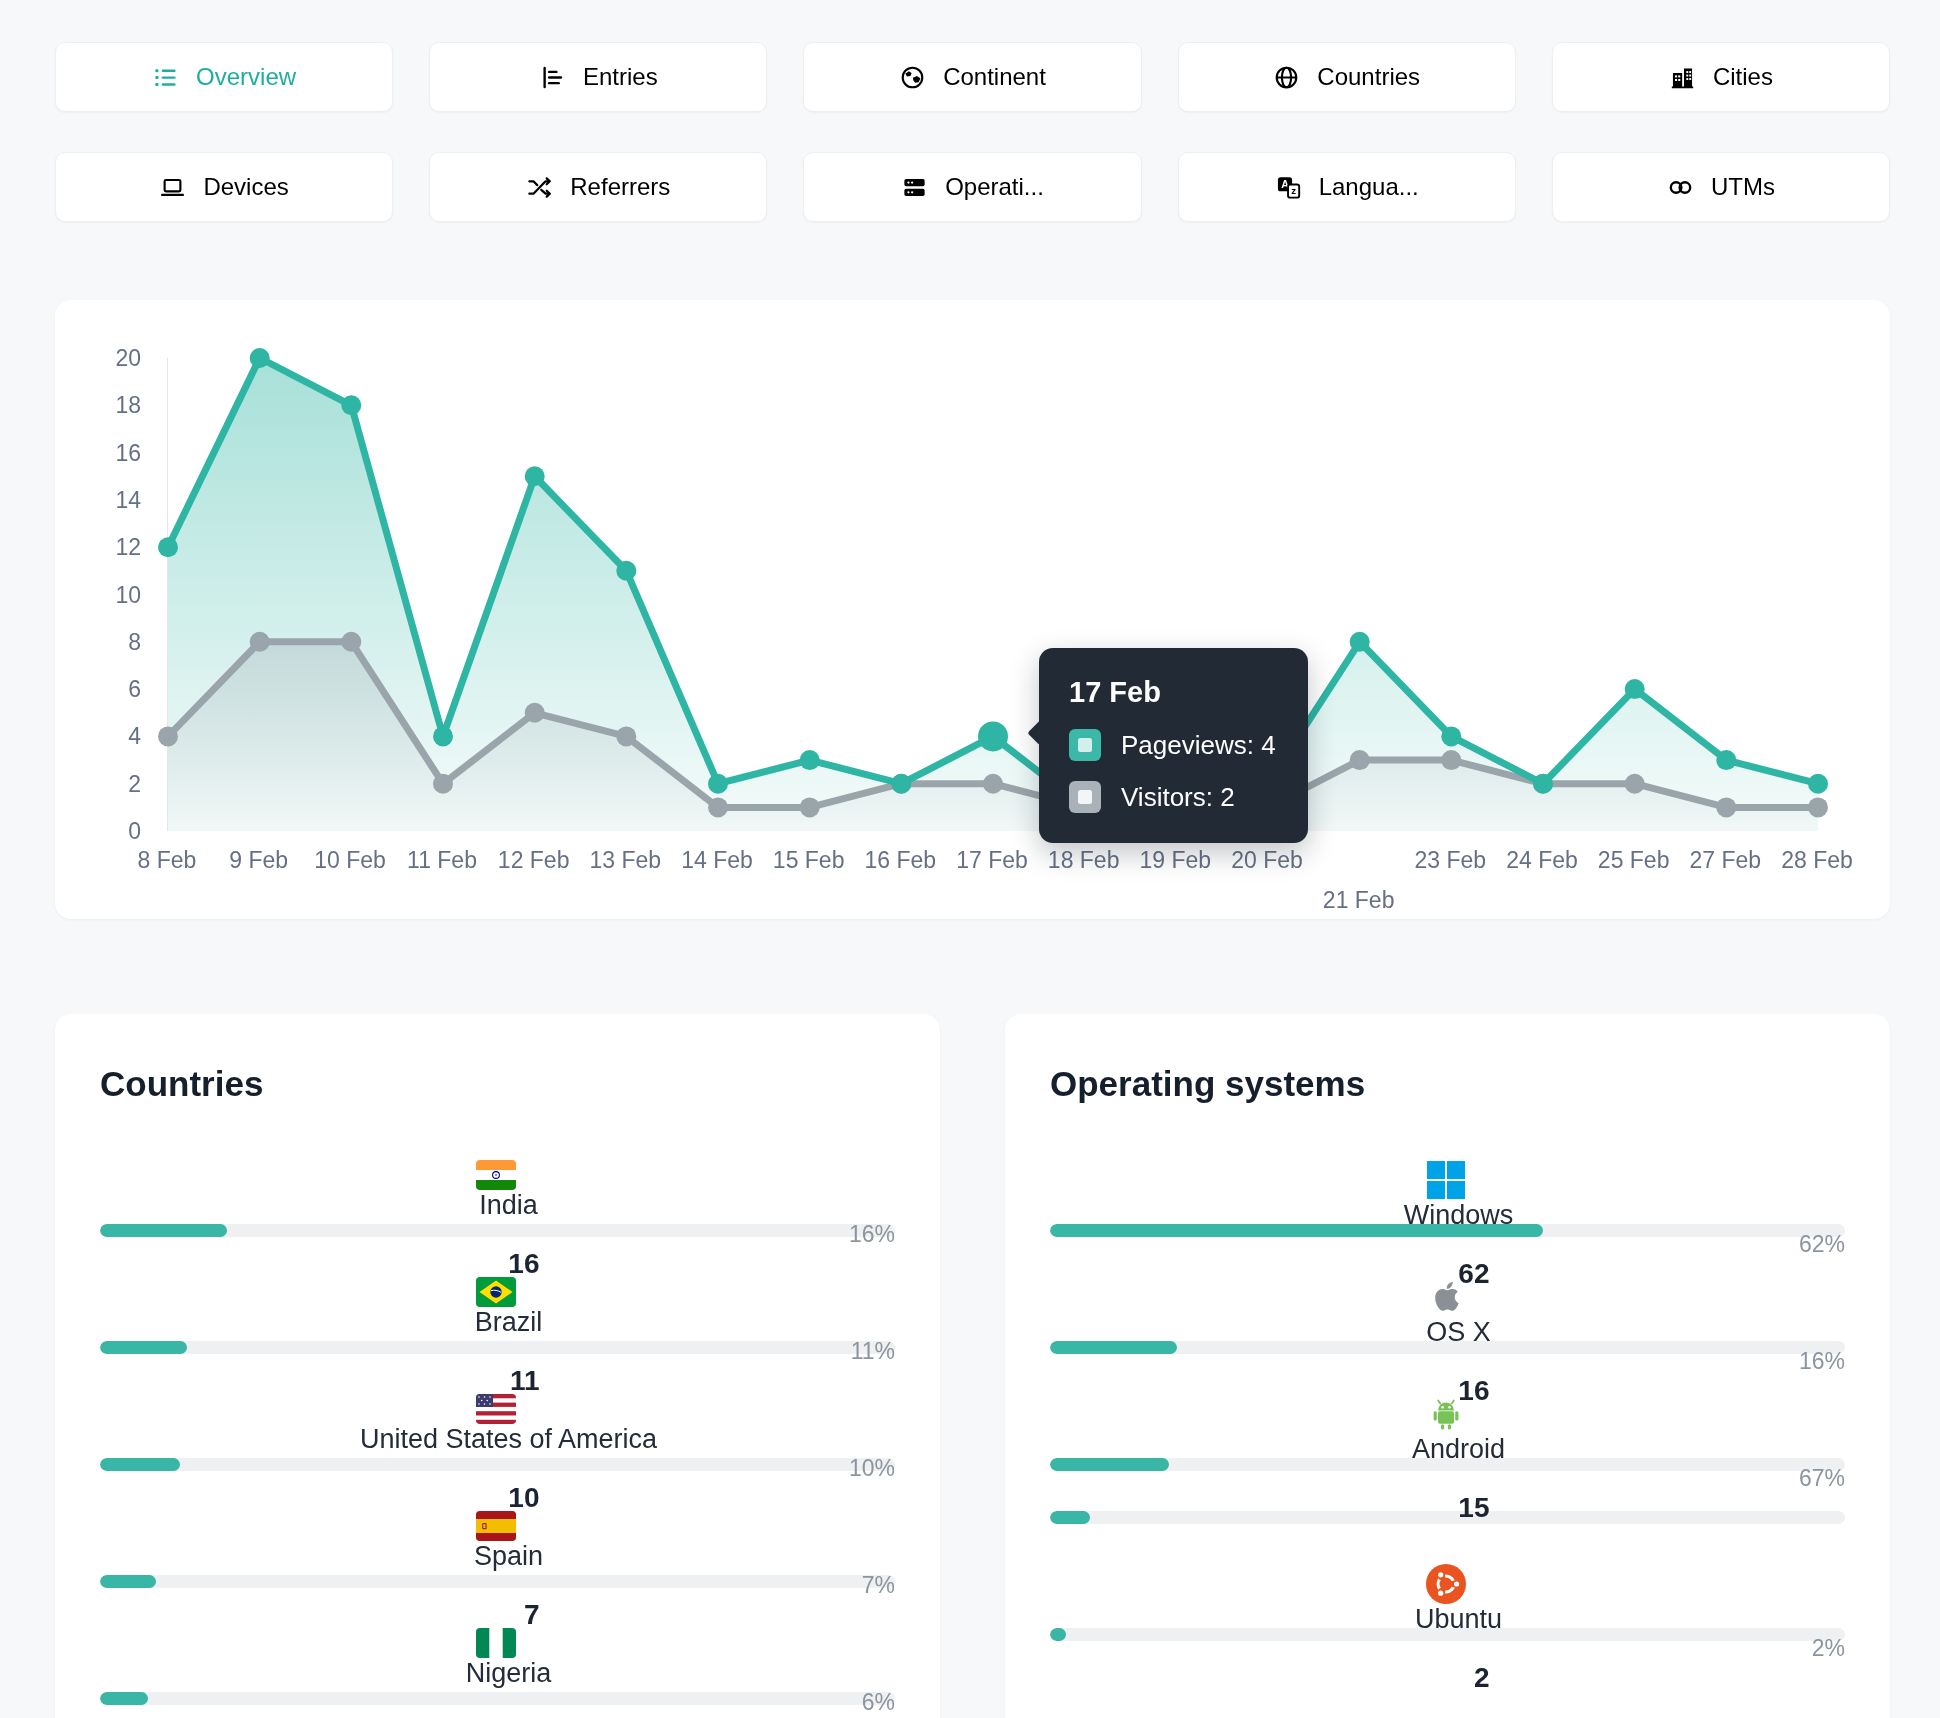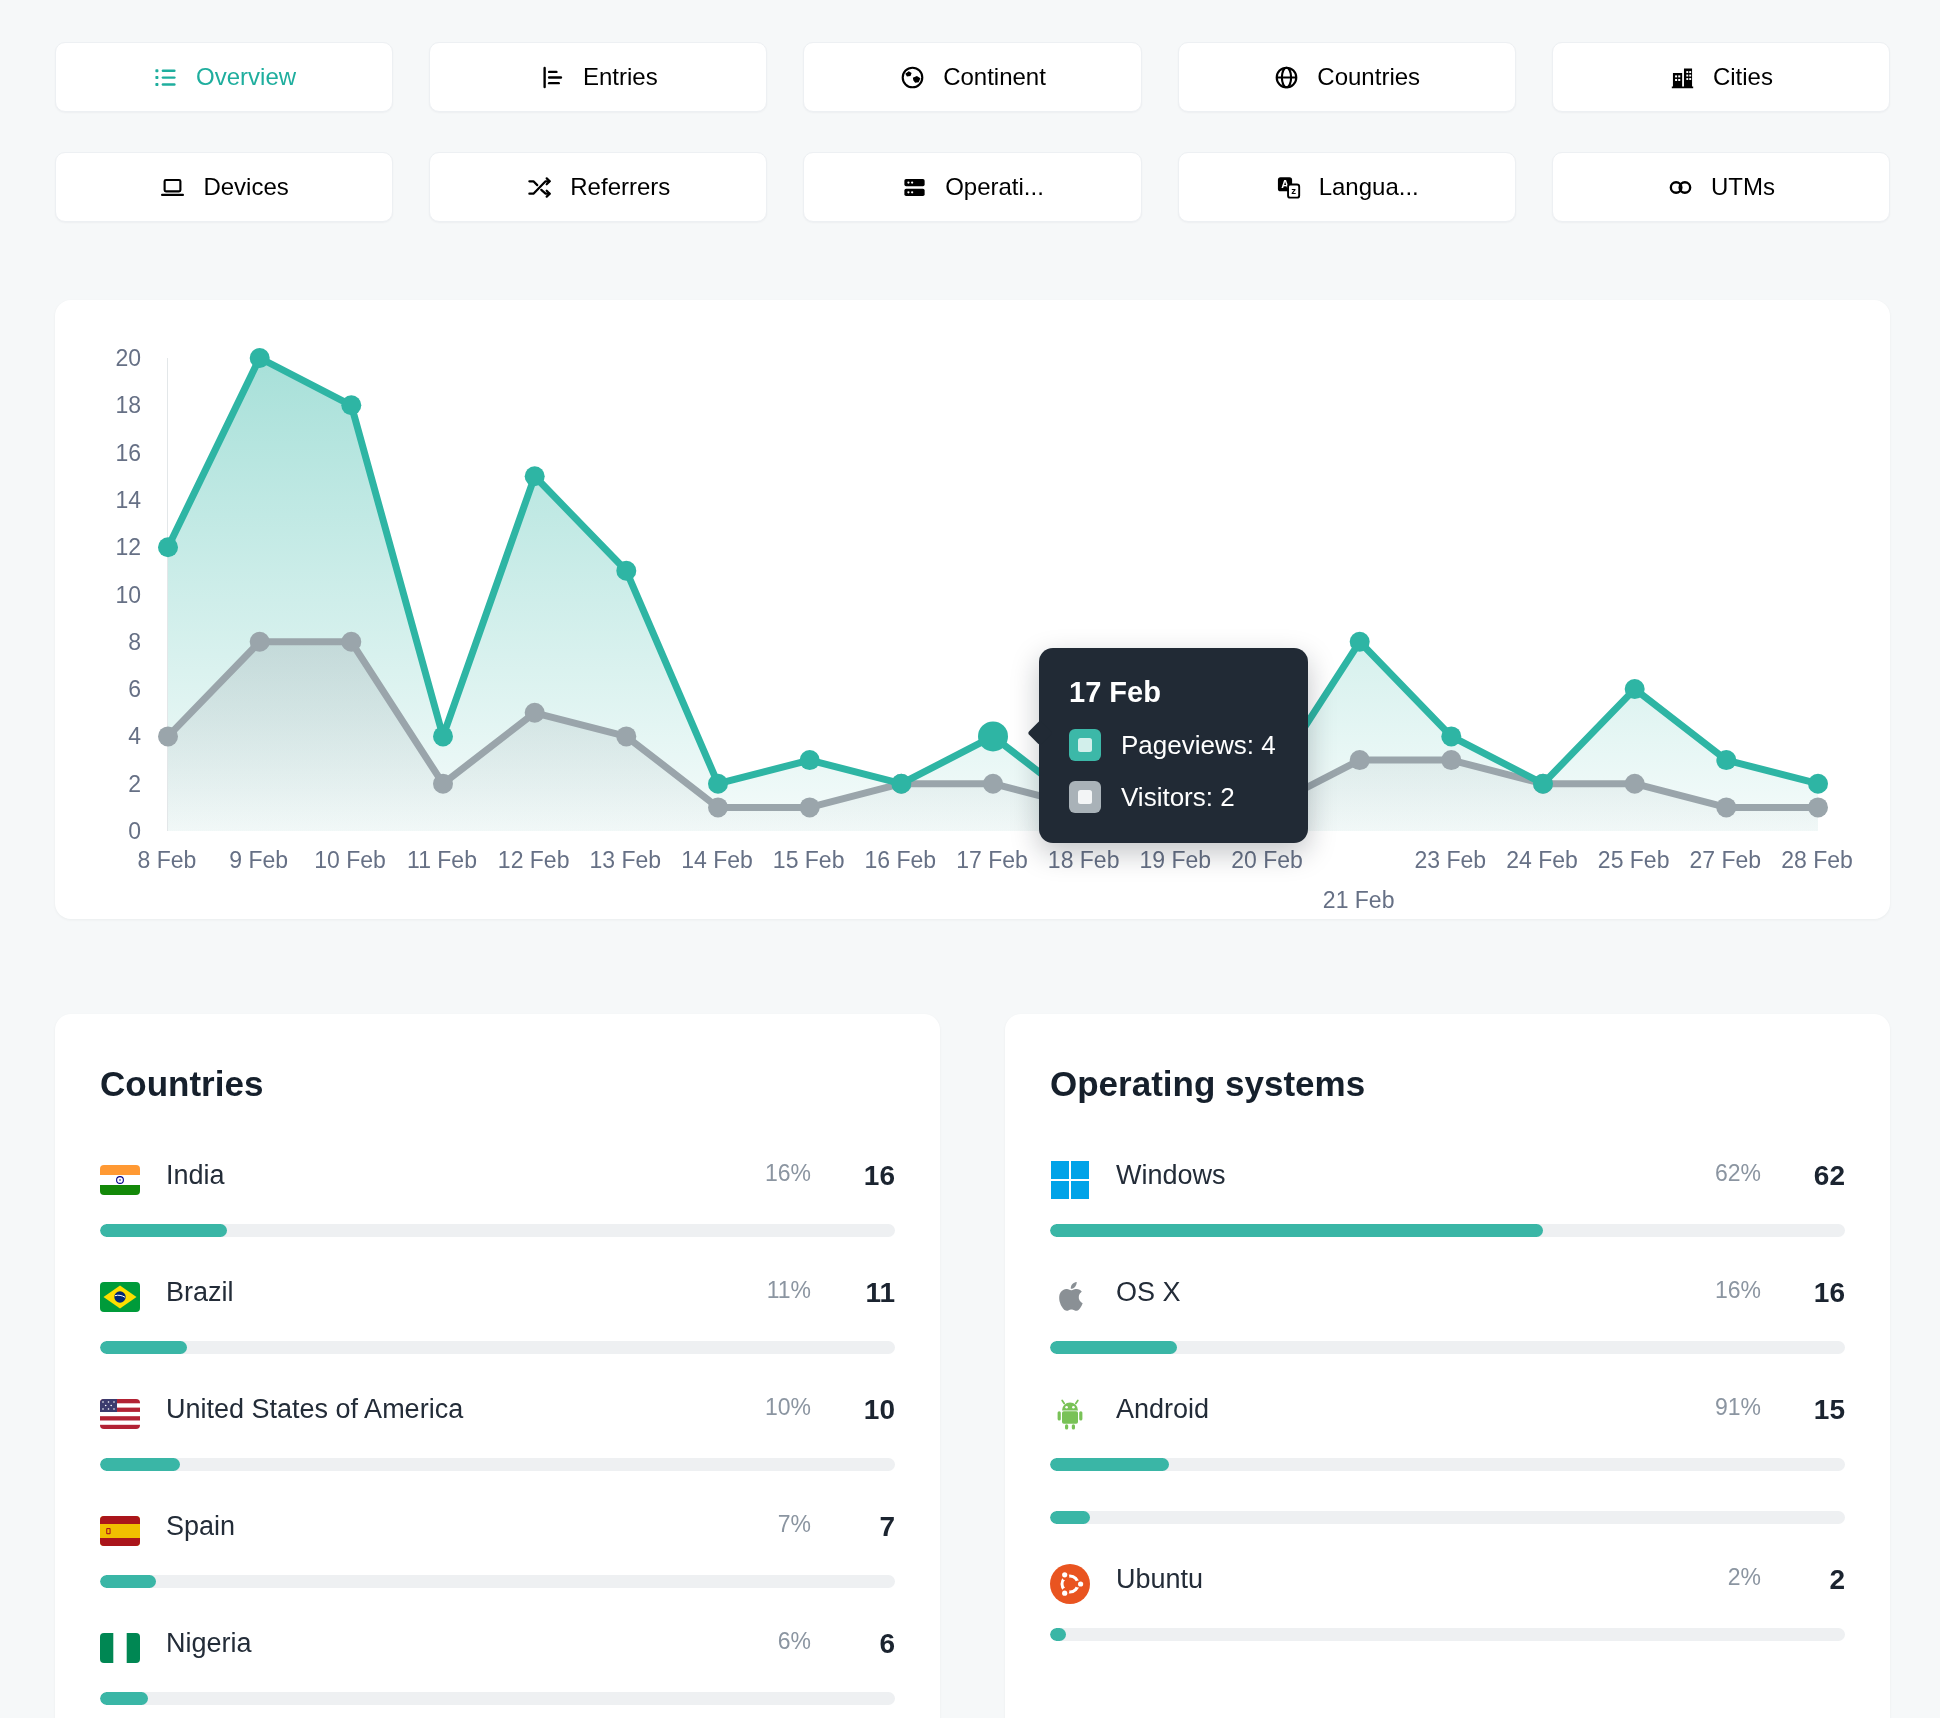--- a/index.html
+++ b/index.html
@@ -74,21 +74,21 @@
   }
 
   
   .panels { display:grid; grid-template-columns:1fr 1fr; gap:65px; margin-top:95px; }
   .panel {
     background:#fff; border-radius:16px; padding:50px 45px 10px;
     box-shadow:0 1px 3px rgba(20,30,40,.05);
   }
   .panel h2 { font-size:35px; line-height:40px; color:#16202c; margin:0 0 56px; font-weight:bold; }
   .stat-row { margin-bottom:40px; }
-  .stat-head { display:flex; height:40px; }
+  .stat-head { display:flex; align-items:center; height:40px;flex-direction:column; }
   .stat-icon { width:44px; flex:none; display:flex; align-items:center; }
   .stat-icon .flagwrap { width:40px; height:30px; border-radius:4px; overflow:hidden;
       box-shadow:inset 0 0 0 1px rgba(0,0,0,.05); display:flex; }
   .stat-icon svg.oslogo { width:40px; height:40px; }
   .stat-name { margin-left:22px; font-size:27px; color:#232c38; }
   .stat-pct { margin-left:auto; font-size:23px; color:#8b95a1; }
   .stat-val { margin-left:38px; font-size:28px; font-weight:bold; color:#1b2430; min-width:46px; text-align:right; }
   .stat-bar { margin-top:24px; height:13px; border-radius:7px; background:#eef0f2; overflow:hidden; }
   .stat-fill { height:100%; border-radius:7px; background:#3ab6a6; }
 </style>
@@ -507,21 +507,21 @@
                     <rect x="7.6" y="17.2" width="3.2" height="9.4" rx="1.6"></rect>
                     <rect x="29.2" y="17.2" width="3.2" height="9.4" rx="1.6"></rect>
                     <rect x="15" y="30.2" width="3.2" height="5.4" rx="1.6"></rect>
                     <rect x="21.8" y="30.2" width="3.2" height="5.4" rx="1.6"></rect>
                   </g>
                   <circle cx="16.6" cy="13.2" r="1.3" fill="#fff"></circle>
                   <circle cx="23.4" cy="13.2" r="1.3" fill="#fff"></circle>
                 </svg>
               </span>
         <span class="stat-name">Android</span>
-        <span class="stat-pct">91%</span>
+        <span class="stat-pct">67%</span>
         <span class="stat-val">15</span>
       </div>
       <div class="stat-bar">
         <div class="stat-fill" style="width: 15%;"></div>
       </div>
           </div>
           <div class="stat-row">
       <div class="stat-bar">
         <div class="stat-fill" style="width: 5%;"></div>
       </div>

